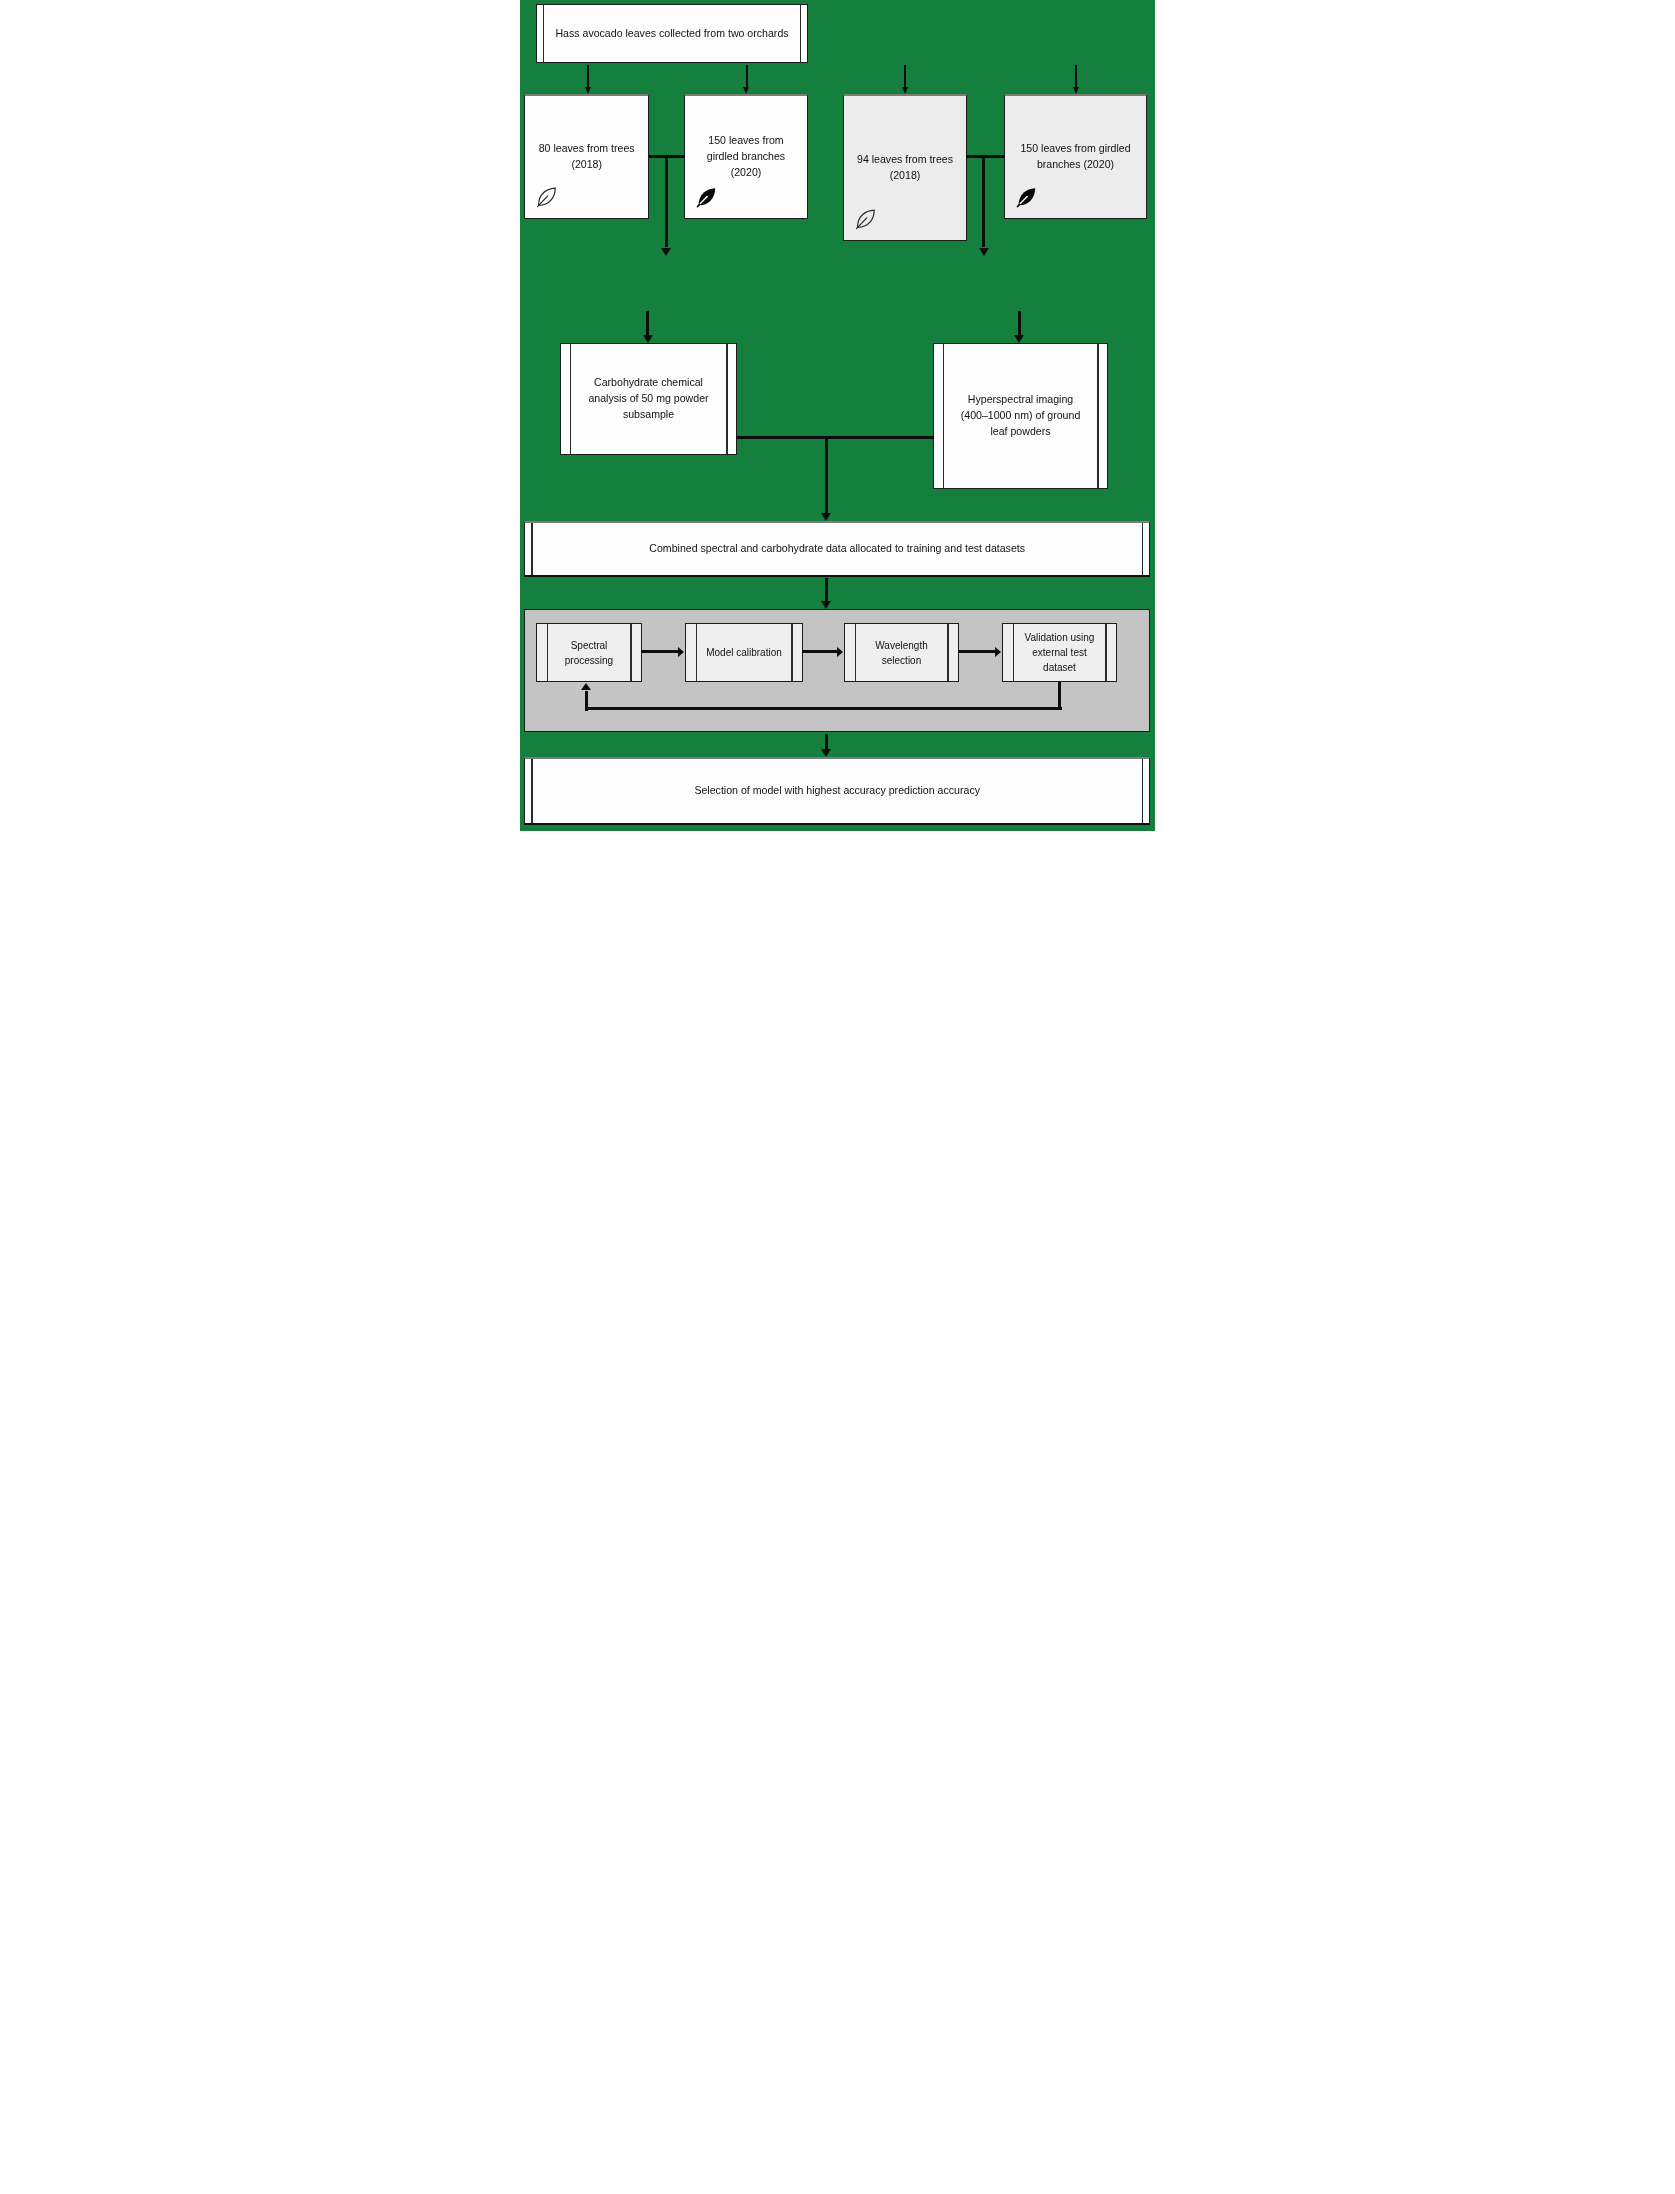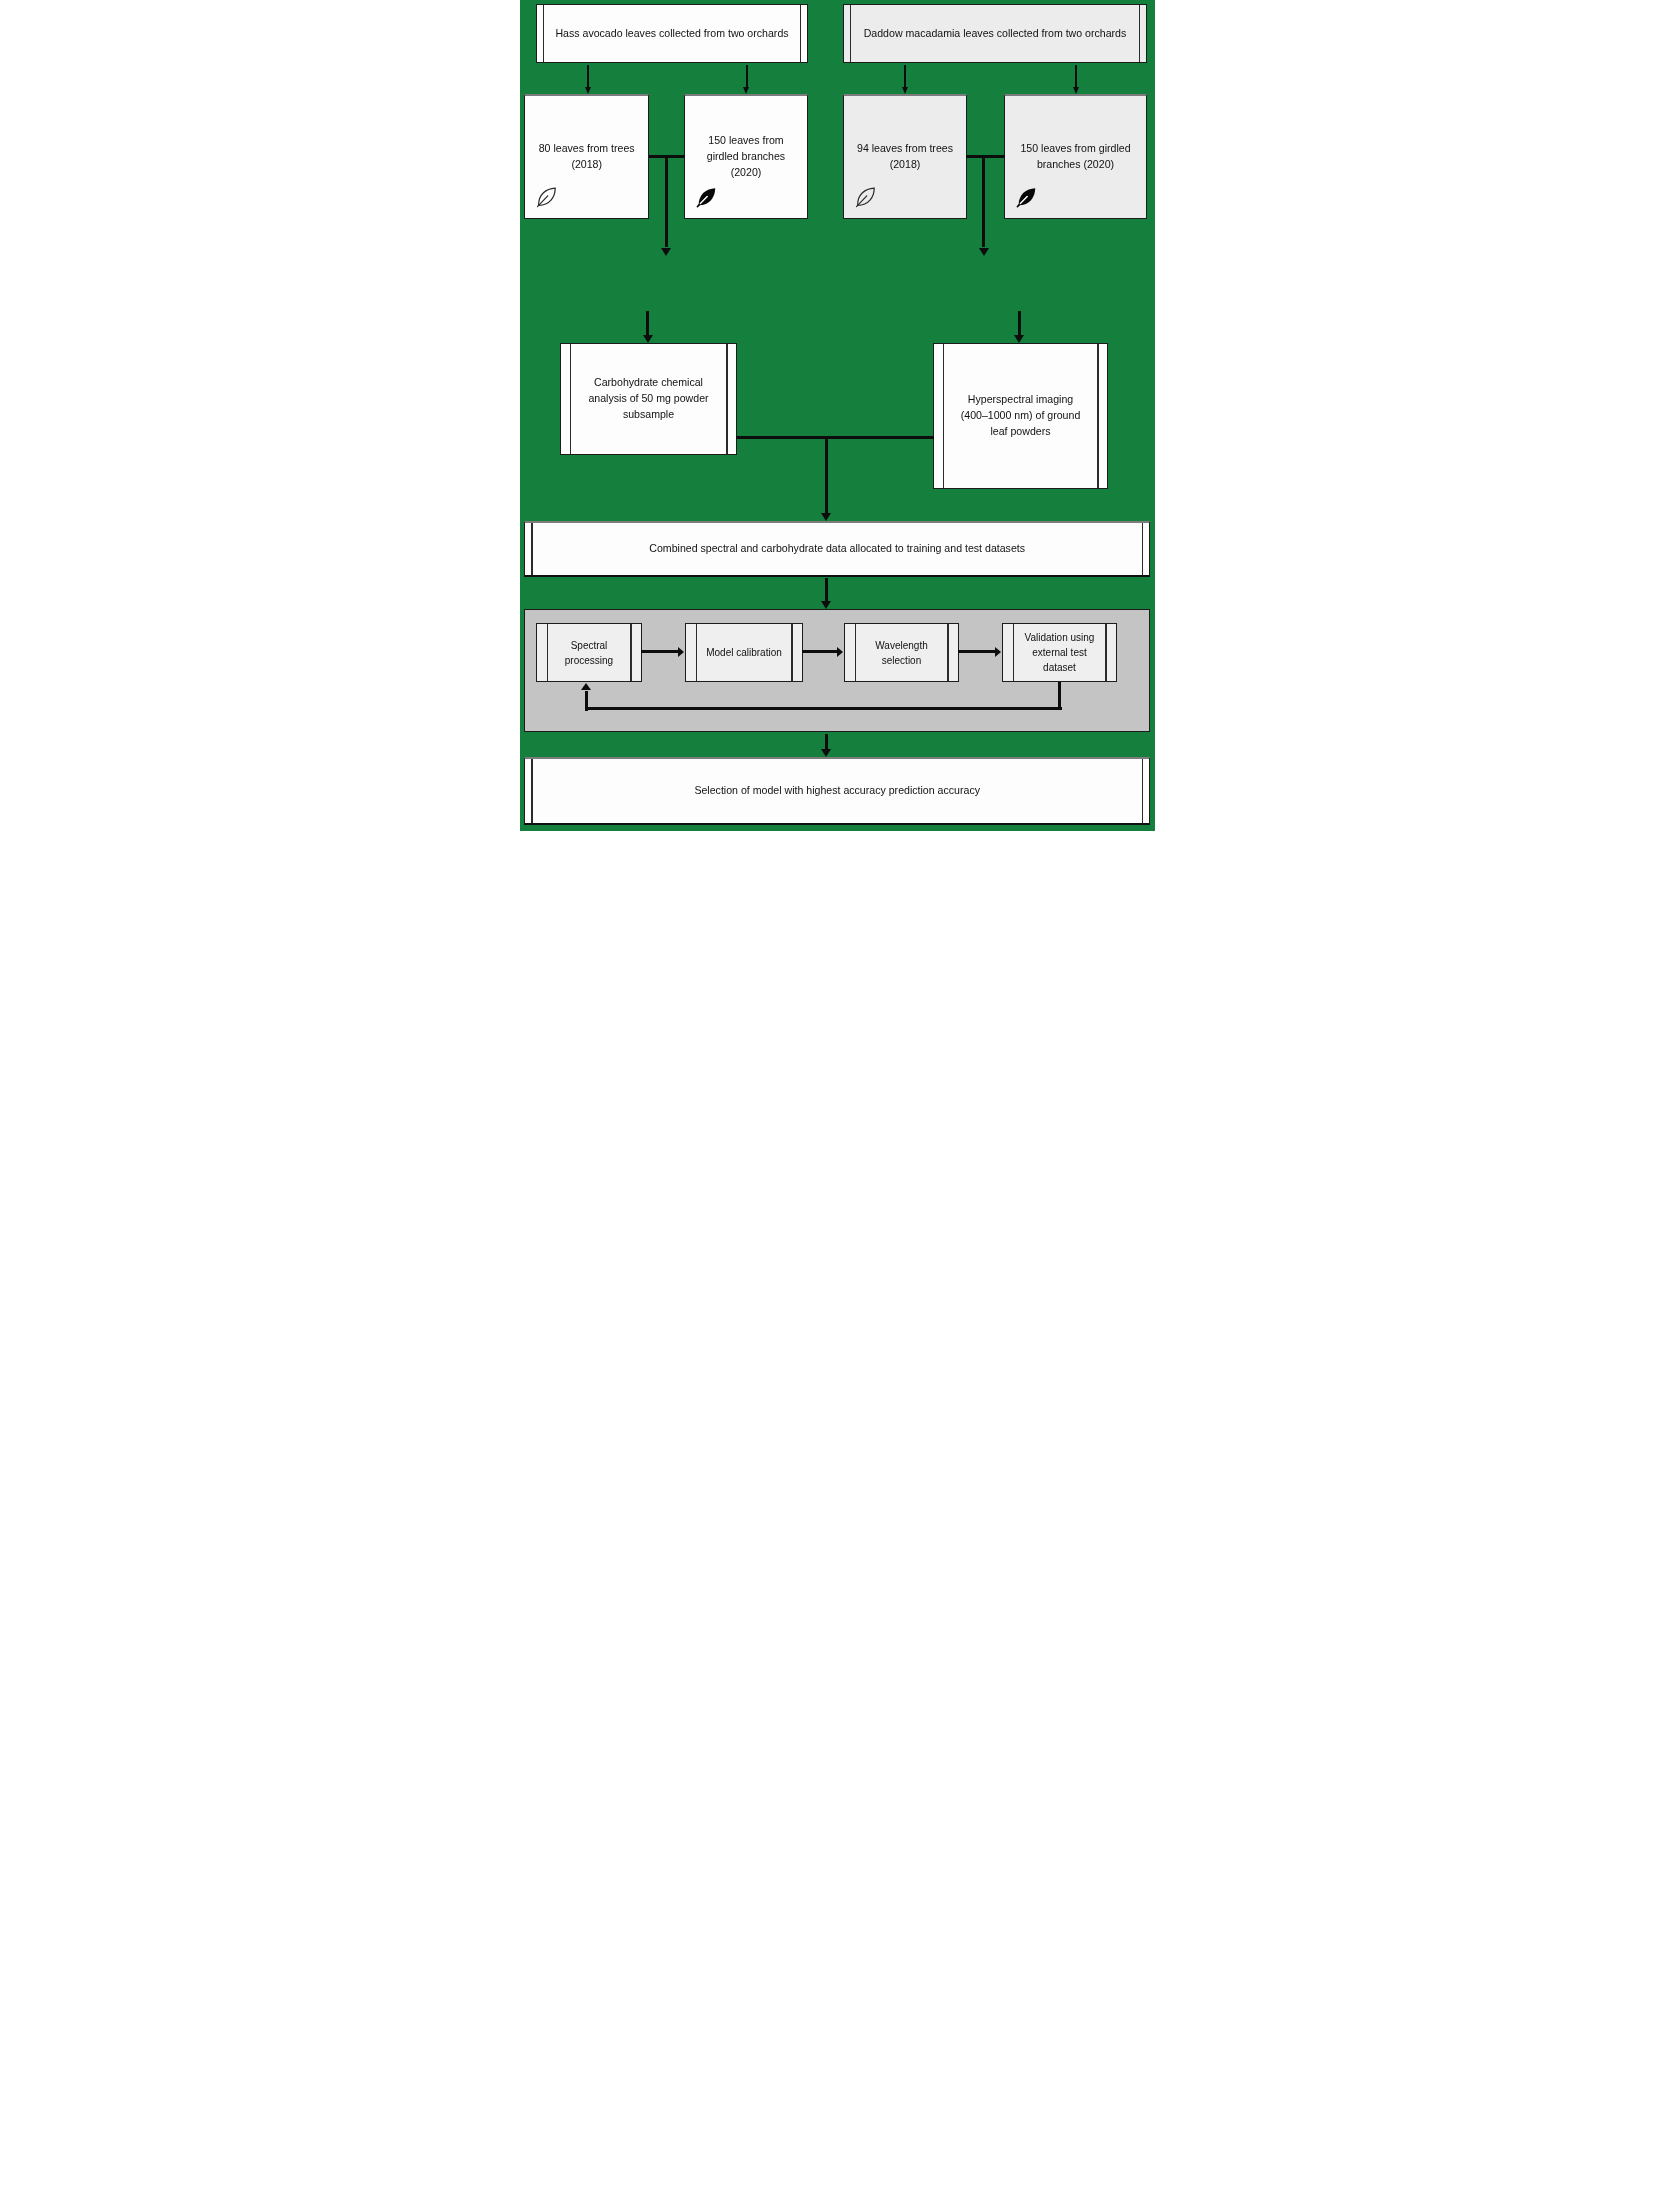--- a/index.html
+++ b/index.html
@@ -47,23 +47,20 @@
   .leaf { position:absolute; left:8.5px; bottom:6.3px; width:26.4px; height:28.6px; }
 </style>
 </head>
 <body>
 
 <div class="canvas">
 
   <div class="box white bars fs20 pad34" style="left:16px;top:4.2px;width:272px;height:59px;">
     <span>Hass avocado leaves collected from two orchards</span>
   </div>
-  <div class="box gray bars fs20 pad34" style="left:323px;top:4.2px;width:304px;height:59px;">
-    <span>Daddow macadamia leaves collected from two orchards</span>
-  </div>
 
   <div class="vline" style="left:67px;top:65px;width:1.6px;height:22px;"></div>
   <div class="head-down thin" style="left:65px;top:87px;"></div>
   <div class="vline" style="left:226px;top:65px;width:1.6px;height:22px;"></div>
   <div class="head-down thin" style="left:223px;top:87px;"></div>
   <div class="vline" style="left:384px;top:65px;width:1.6px;height:22px;"></div>
   <div class="head-down thin" style="left:382px;top:87px;"></div>
   <div class="vline" style="left:555px;top:65px;width:1.6px;height:22px;"></div>
   <div class="head-down thin" style="left:553px;top:87px;"></div>
 
@@ -79,21 +76,21 @@
   <div class="box white top-gray fs20 pad16" style="left:164px;top:94px;width:124px;height:125px;">
     <span>150 leaves from girdled branches (2020)</span>
     <svg class="leaf" viewBox="0 0 64 64">
       <g transform="rotate(44 32 30)">
         <path d="M32 2 C47 18 51 41 32 60 C13 41 17 18 32 2 Z" fill="#070707"></path>
         <path d="M32 64 L32 28" stroke="#070707" stroke-width="4" stroke-linecap="round"></path>
         <path d="M32 54 L32 30" stroke="#ffffff" stroke-width="3.5" stroke-linecap="round"></path>
       </g>
     </svg>
   </div>
-  <div class="box gray top-gray fs20 pad16" style="left:323px;top:94px;width:124px;height:125px;">
+  <div class="box gray top-gray fs20 pad16" style="left:323px;top:94px;width:124px;height:147px;">
     <span>94 leaves from trees (2018)</span>
     <svg class="leaf" viewBox="0 0 64 64">
       <g transform="rotate(44 32 30)" fill="none" stroke="#2a2a2a" stroke-width="3" stroke-linecap="round">
         <path d="M32 2 C47 18 51 41 32 60 C13 41 17 18 32 2 Z"></path>
         <path d="M32 64 L32 28"></path>
       </g>
     </svg>
   </div>
   <div class="box gray top-gray fs20 pad16" style="left:484px;top:94px;width:143px;height:125px;">
     <span>150 leaves from girdled branches (2020)</span>

